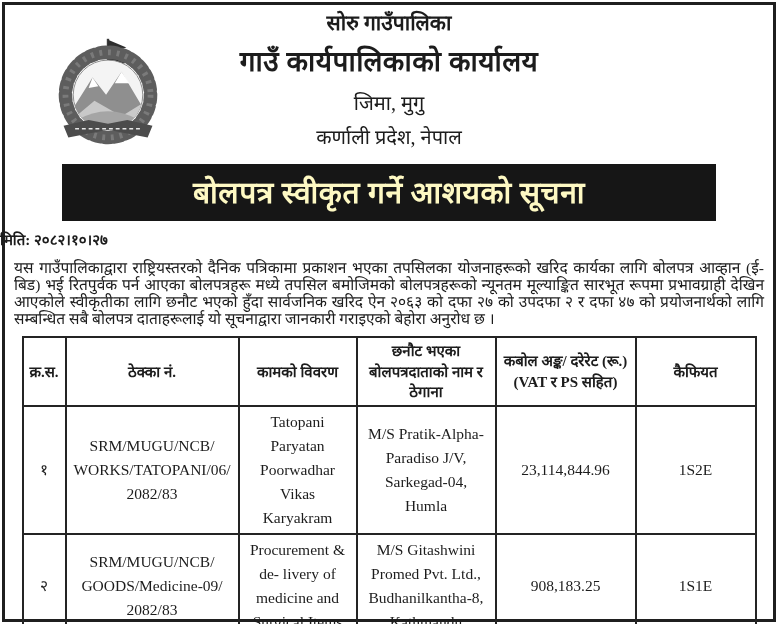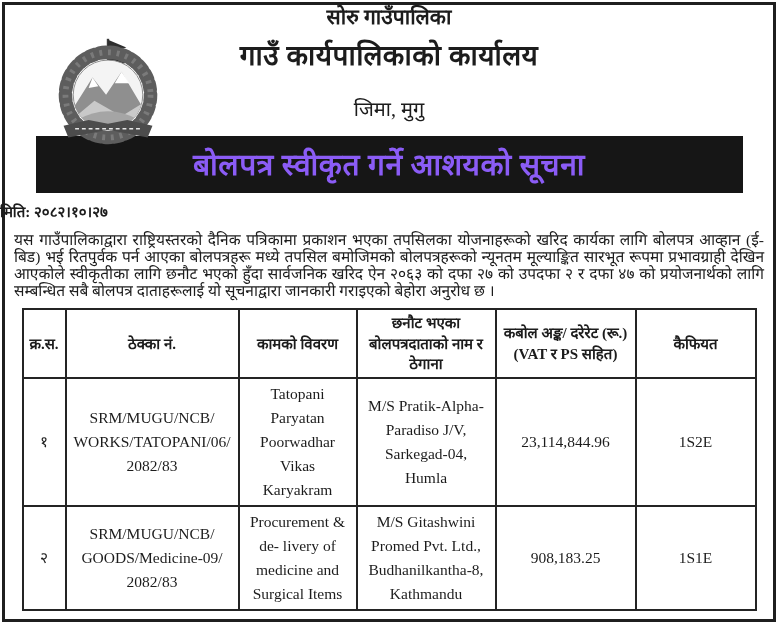--- a/index.html
+++ b/index.html
@@ -13,35 +13,35 @@
     overflow:hidden;
   }
   .frame {
     position:absolute; inset:2px;
     border:3px solid #1f1f1f;
     box-sizing:border-box;
   }
   .content { position:relative; width:100%; height:100%; }
 
   
-  .letterhead { text-align:center; padding-top:4px; }
+  .letterhead { text-align:center; padding-top:10px; }
   .muni-name   { font-size:21px; font-weight:600; line-height:1.25; }
   .office-name { font-size:28px; font-weight:bold; line-height:1.25; margin-top:8px; letter-spacing:.5px; }
-  .addr1 { font-size:20px; margin-top:22px; }
+  .addr1 { font-size:20px; margin-top:10px; }
   .addr2 { font-size:20px; margin-top:7px; }
 
   .emblem {
     position:absolute; left:50px; top:32px;
     width:116px; height:118px;
   }
 
   
   .banner {
-    width:707px; margin:14px auto 0;
-    background:#161616; color:#8b5cf6;
+    width:654px; margin:14px auto 0;
+    background:#161616; color:#fef9c3;
     text-align:center;
     font-size:30px; font-weight:bold;
     padding:7px 0 9px;
     letter-spacing:.5px;
   }
   .date-line {
     font-weight:bold;
     font-size:15px; margin-top:8px;
   }
 
@@ -102,20 +102,21 @@
       </g>
 
       <path d="M14,96 L40,90 L60,94 L80,90 L106,96 L101,108 L60,100 L19,108 Z" fill="#4c4c4c"></path>
       <line x1="26" y1="99" x2="94" y2="99" stroke="#e8e8e8" stroke-width="1.6" stroke-dasharray="4 3"></line>
     </svg>
 
     <div class="letterhead">
       <div class="muni-name">सोरु गाउँपालिका</div>
       <div class="office-name">गाउँ कार्यपालिकाको कार्यालय</div>
       <div class="addr1">जिमा, मुगु</div>
+      <div class="addr2">कर्णाली प्रदेश, नेपाल</div>
     </div>
 
     <div class="banner">बोलपत्र स्वीकृत गर्ने आशयको सूचना</div>
     <div class="date-line">मिति: २०८२।१०।२७</div>
 
     <div class="body-par">यस गाउँपालिकाद्वारा राष्ट्रियस्तरको दैनिक पत्रिकामा प्रकाशन भएका तपसिलका योजनाहरूको खरिद कार्यका लागि बोलपत्र आव्हान (ई-बिड)  भई रितपुर्वक पर्न आएका बोलपत्रहरू मध्ये तपसिल बमोजिमको बोलपत्रहरूको न्यूनतम मूल्याङ्कित सारभूत रूपमा प्रभावग्राही देखिन आएकोले स्वीकृतीका लागि छनौट भएको हुँदा सार्वजनिक खरिद ऐन २०६३ को दफा २७ को उपदफा २ र दफा ४७ को प्रयोजनार्थको लागि सम्बन्धित सबै बोलपत्र दाताहरूलाई यो सूचनाद्वारा जानकारी गराइएको बेहोरा अनुरोध छ ।</div>
 
     <table class="tender">
       <colgroup>
         <col style="width:43px">

